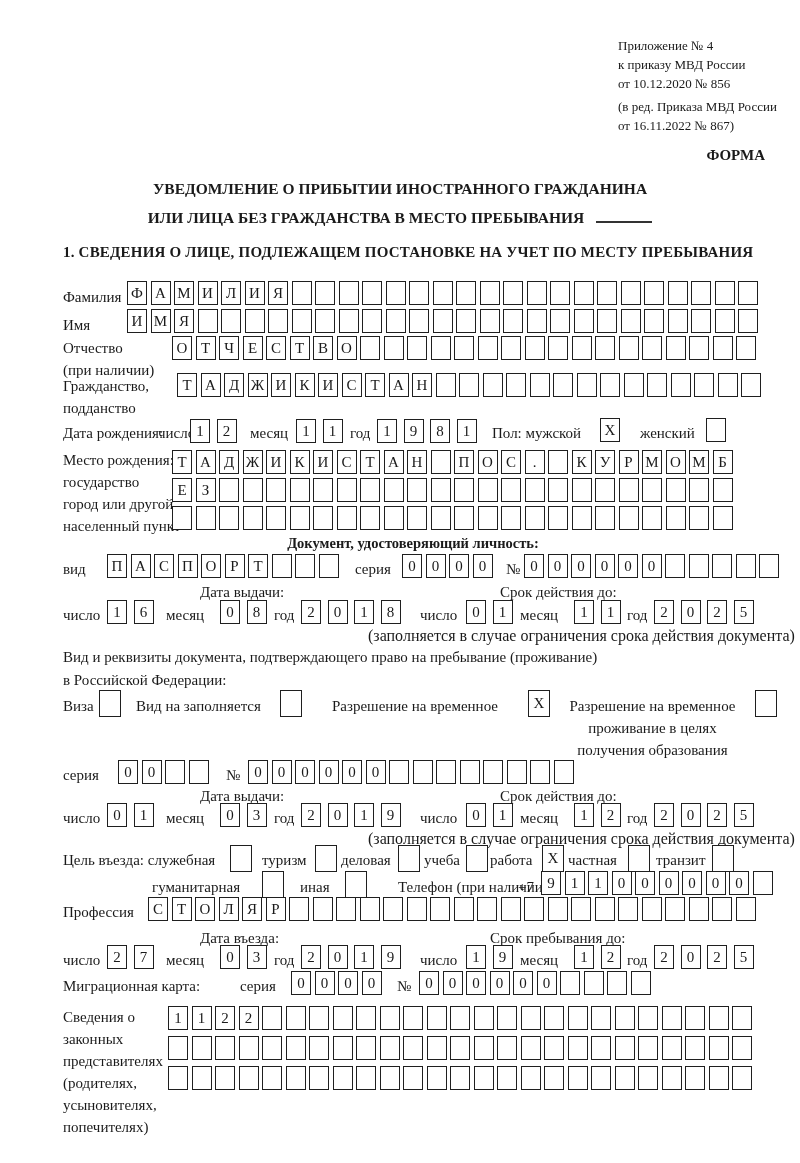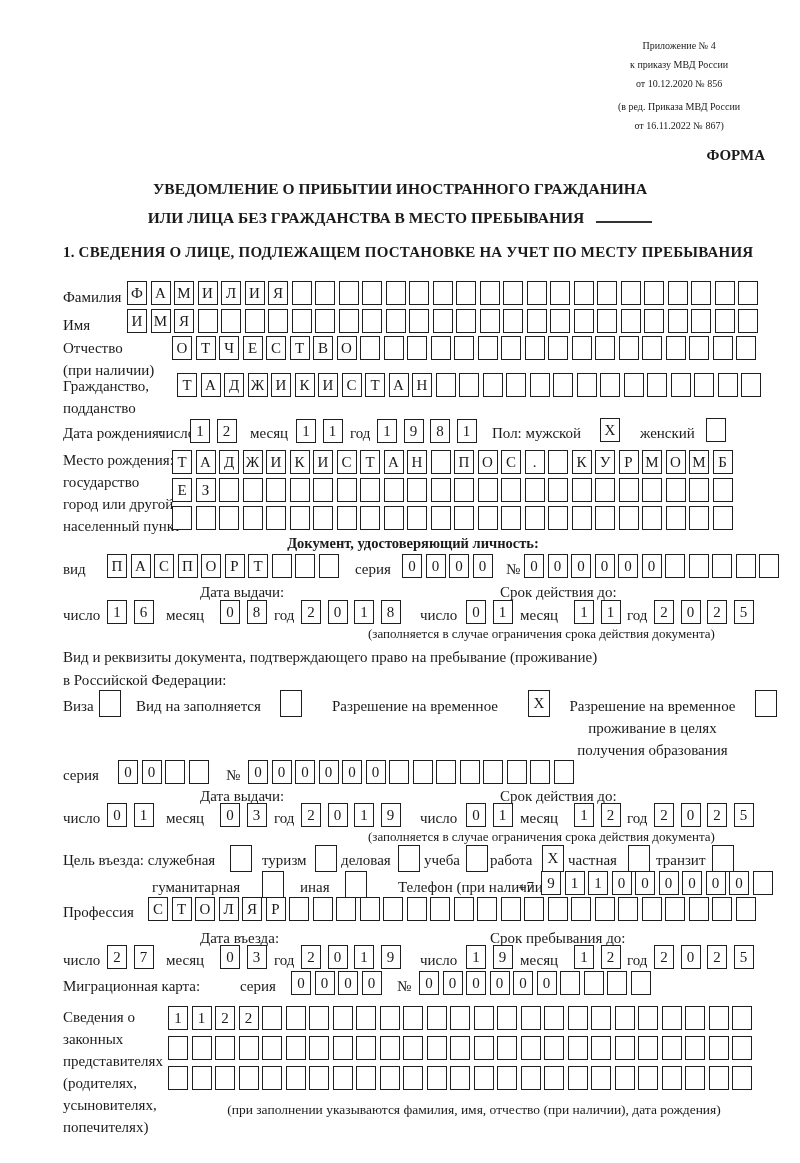--- a/index.html
+++ b/index.html
@@ -1,23 +1,23 @@
 <!DOCTYPE html>
 <html><head>
 <meta charset="utf-8">
 <style>
   html,body{margin:0;padding:0;background:#fff;}
   .page{position:relative;width:800px;height:1163px;background:#ffffff;
         font-family:"Liberation Serif","DejaVu Serif",serif;color:#1a1a1a;overflow:hidden;}
   .lbl{position:absolute;font-size:15px;white-space:nowrap;line-height:1.2;}
-  .small{font-size:13px;}
+  .small{font-size:16px;}
   .bold{font-weight:bold;}
   .center{text-align:center;}
   .right{text-align:right;}
-  .refblock{position:absolute;left:618px;top:36px;font-size:10px;line-height:19px;text-align:center;}
+  .refblock{position:absolute;left:618px;top:36px;font-size:13px;line-height:19px;}
   .refblock .gap{margin-top:4px;}
   .cells{position:absolute;display:flex;gap:3.5px;}
   .cells.dates{gap:6.5px;}
   .cell{width:18px;height:22px;border:1.6px solid #1f1f1f;display:flex;align-items:center;
         justify-content:center;font-size:15px;background:#fff;flex:0 0 auto;}
   .checkbox{position:absolute;width:20px;height:25px;border:1.6px solid #1f1f1f;display:flex;
         align-items:center;justify-content:center;font-size:15px;background:#fff;}
   .underline-slot{display:inline-block;width:56px;height:16px;border-bottom:2.2px solid #333;
         margin-left:12px;vertical-align:baseline;}
   .multiline{position:absolute;font-size:15px;line-height:22px;text-align:center;}
@@ -636,15 +636,14 @@
       <span class="cell"></span>
       <span class="cell"></span>
       <span class="cell"></span>
       <span class="cell"></span>
       <span class="cell"></span>
       <span class="cell"></span>
       <span class="cell"></span>
       <span class="cell"></span>
       <span class="cell"></span>
     </div>
-  <div class="lbl small center" style="left:168px;top:1102px;width:612px;font-size:13.5px;">(при заполнении указываются фамилия, имя, отчество (при наличии), дата рождения)</div>
 
 </div>
 
 </body></html>

